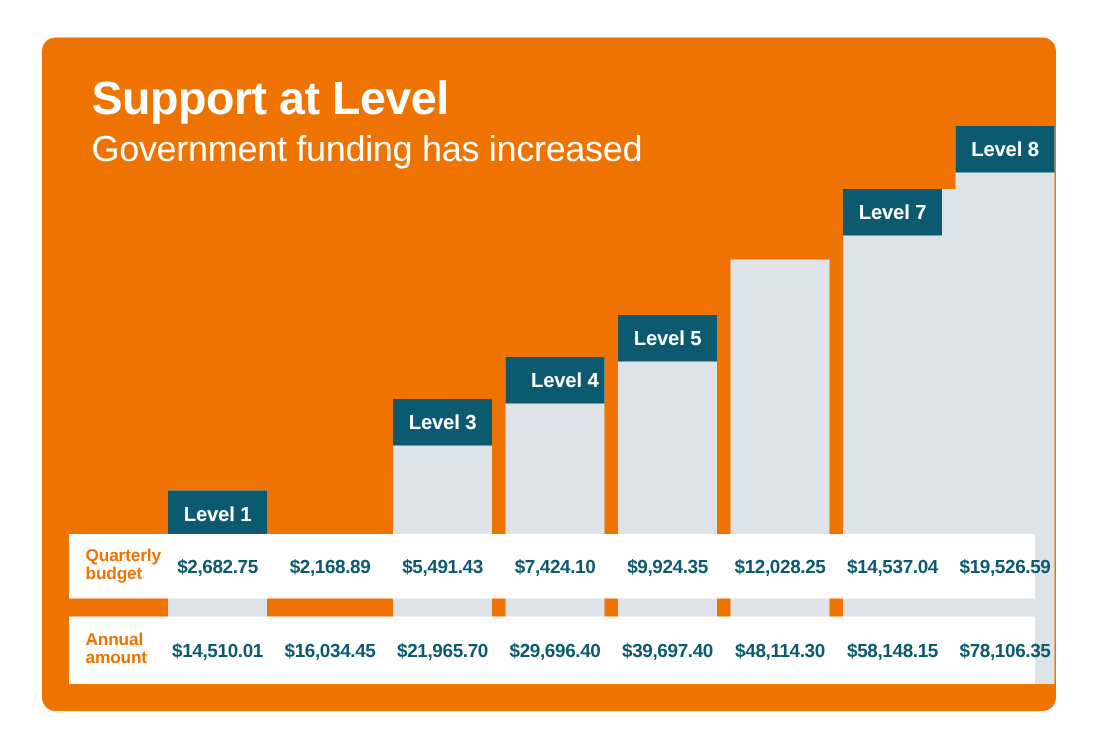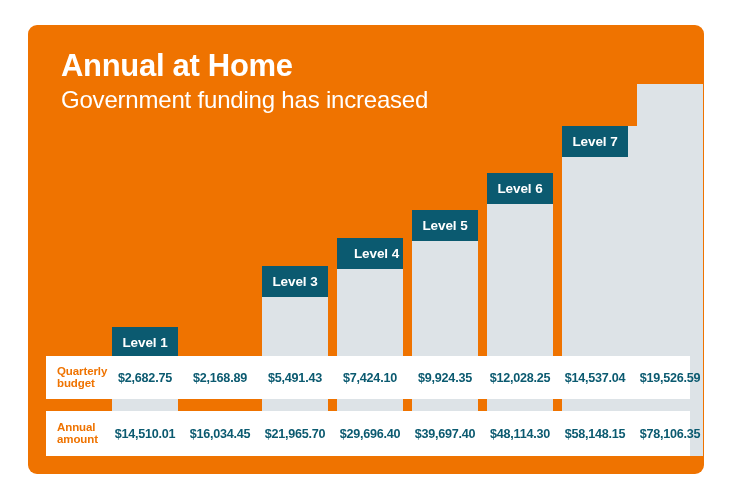--- a/index.html
+++ b/index.html
@@ -160,33 +160,33 @@
         <div class="bar-col" style="left: 225px; width: 66px;">
           <div class="bar-fill" style="top: 207px;"></div>
           <div class="level-tag" style="top: 207px; width: 66px; padding-left: 20px;">Level 4</div>
         </div>
         <div class="bar-col" style="left: 300px; width: 66px;">
           <div class="bar-fill" style="top: 179px;"></div>
           <div class="level-tag" style="top: 179px; width: 66px;">Level 5</div>
         </div>
         <div class="bar-col" style="left: 375px; width: 66px;">
           <div class="bar-fill" style="top: 142px;"></div>
-          <div class="level-tag" style="top: 142px; width: 66px;">Level 6</div>
         </div>
         <div class="bar-col" style="left: 450px; width: 80px;">
           <div class="bar-fill" style="top: 95px;"></div>
           <div class="level-tag" style="top: 95px; width: 66px;">Level 7</div>
         </div>
         <div class="bar-col" style="left: 525px; width: 66px;">
           <div class="bar-fill" style="top: 53px;"></div>
+          <div class="level-tag" style="top: 53px; width: 66px;">Level 8</div>
         </div>
       </div>
 
     <div class="heading">
-      <div class="title">Annual at Home</div>
+      <div class="title">Support at Level</div>
       <div class="subtitle">Government funding has increased</div>
     </div>
 
   </div>
 
   <div class="table-band row-q">
     <div class="row-label">Quarterly
 budget</div>
     <div class="cells">
         <div class="cell" style="left: 0px; width: 66px;">$2,682.75</div>

